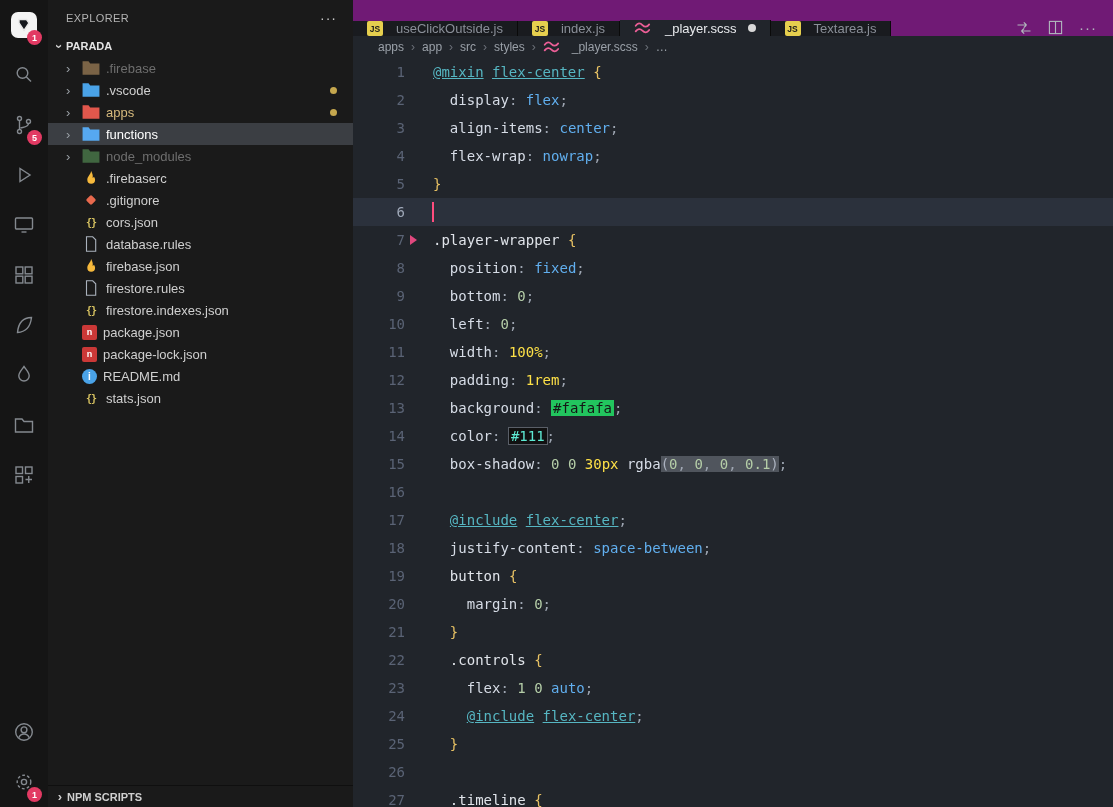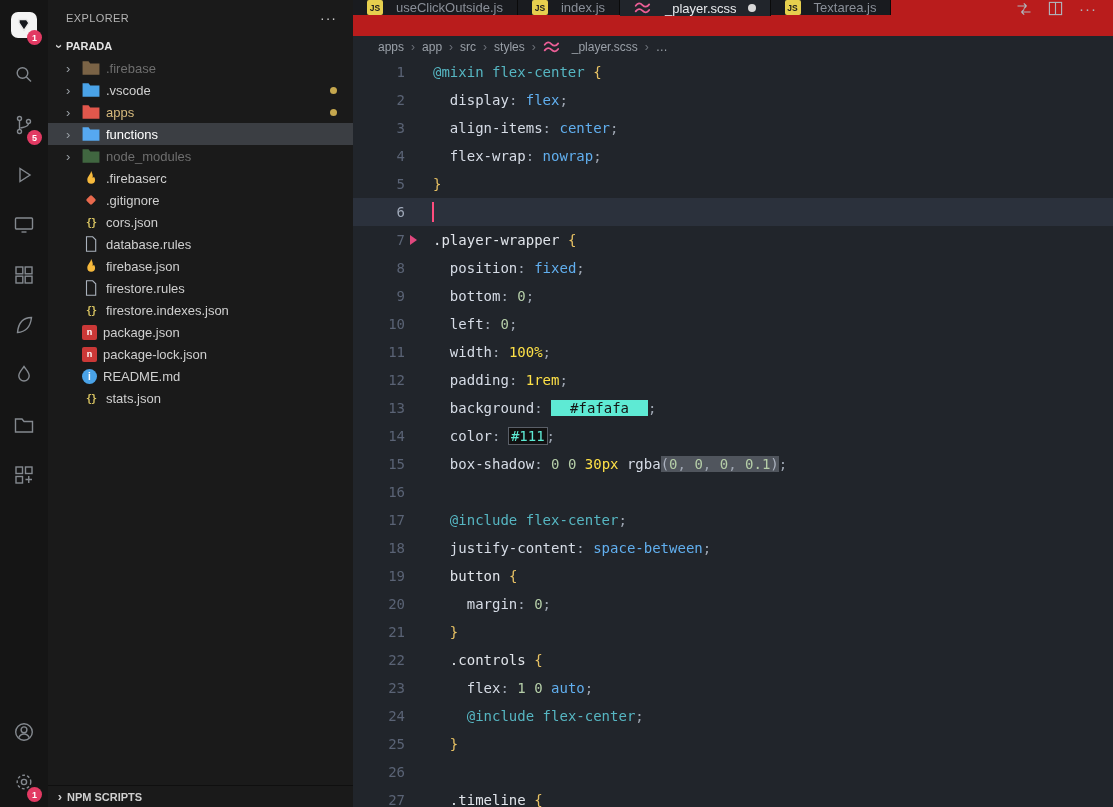--- a/index.html
+++ b/index.html
@@ -39,21 +39,21 @@
 
   .braces-icon { font-family:"DejaVu Sans Mono", monospace; font-size:10px; font-weight:700; letter-spacing:-1px; }
   .npm-icon { width:15px; height:15px; border-radius:2px; color:#fff; font-size:9px; font-weight:700; display:flex; align-items:center; justify-content:center; }
   .info-icon { width:15px; height:15px; border-radius:50%; color:#fff; font-size:10px; font-weight:700; display:flex; align-items:center; justify-content:center; }
   .js-badge { width:16px; height:15px; background:#e6cf4e; color:#1c1c1c; font-weight:700; font-size:8.5px; display:flex; align-items:center; justify-content:center; border-radius:2px; }
 
   .npm-scripts { height:22px; border-top:1px solid #0f0f0f; display:flex; align-items:center; font-size:11px; font-weight:700; color:#d0d0d0; padding-left:5px; flex:none; cursor:pointer; }
 
   
   .editor { flex:1; min-width:0; display:flex; flex-direction:column; background:#21252b; }
-  .tabbar { height:36px; background:#b91c1c; display:flex; align-items:flex-start; flex:none; }
+  .tabbar { height:36px; background:#701a75; display:flex; align-items:flex-end; flex:none; }
   .tab { display:flex; align-items:center; gap:7px; padding:0 14px; font-size:13px; color:#8a8f98; background:#191b1f; border-right:1px solid #0a0a0a; cursor:pointer; white-space:nowrap; }
   .tab.active { background:#21252b; color:#e8eaed; }
   .mod-dot { width:8px; height:8px; border-radius:50%; background:#d8d8d8; margin-left:4px; }
   .tab-actions { margin-left:auto; display:flex; align-items:center; gap:16px; padding:0 16px; color:#b0b5bc; }
   .tab-actions svg { stroke:currentColor; fill:none; stroke-width:1.2; }
   .tab-actions .more { font-size:15px; letter-spacing:1px; cursor:pointer; }
   .tab-action { cursor:pointer; display:flex; align-items:center; }
 
   .crumbs { height:22px; display:flex; align-items:center; padding-left:25px; font-size:12px; color:#9aa0a8; gap:7px; flex:none; }
   .crumb { display:flex; align-items:center; gap:5px; cursor:pointer; }
@@ -63,30 +63,30 @@
   .code-line { display:flex; height:28px; position:relative; }
   .code-line.current { background:#2b313c; }
   .gutter { width:60px; flex:none; text-align:right; padding-right:8px; color:#5a6375; user-select:none; }
   .code-line.current .gutter { color:#9fa8b8; }
   .content { padding-left:20px; white-space:pre; }
   .cursor { position:absolute; left:79px; top:4px; width:2px; height:20px; background:#ff4d7e; }
   .fold-marker { position:absolute; left:57px; top:50%; transform:translateY(-50%); width:0; height:0;
                  border-left:7px solid #e0487e; border-top:5px solid transparent; border-bottom:5px solid transparent; }
 
   
-  .tk-at    { color:#56b6c2; }
+  .tk-at    { color:#56b6c2;text-decoration:underline; }
   .tk-prop  { color:#d6dce6; }
   .tk-punct { color:#9fa7b3; }
   .tk-val   { color:#61afef; }
   .tk-num   { color:#b5cea8; }
   .tk-unit  { color:#fde047; }
   .tk-brace { color:#e8c264; }
   .tk-sel   { color:#e0e4ea; }
   .tk-fn    { color:#d6dce6; }
-  .tk-swl   { background:#5eead4; color:#151515; padding:0 19px; }
+  .tk-swl   { background:#22c55e; color:#151515; padding:0 2px; }
   .tk-swd   { background:#111; color:#5eead4; box-shadow:0 0 0 1px #5a5f68; padding:0 2px; }
   .tk-hl    { background:rgba(190,198,210,.30); }
 </style>
 </head>
 <body>
 
 <div class="app">
 
   <nav class="activity" id="activity">
       <div class="act-item active">

